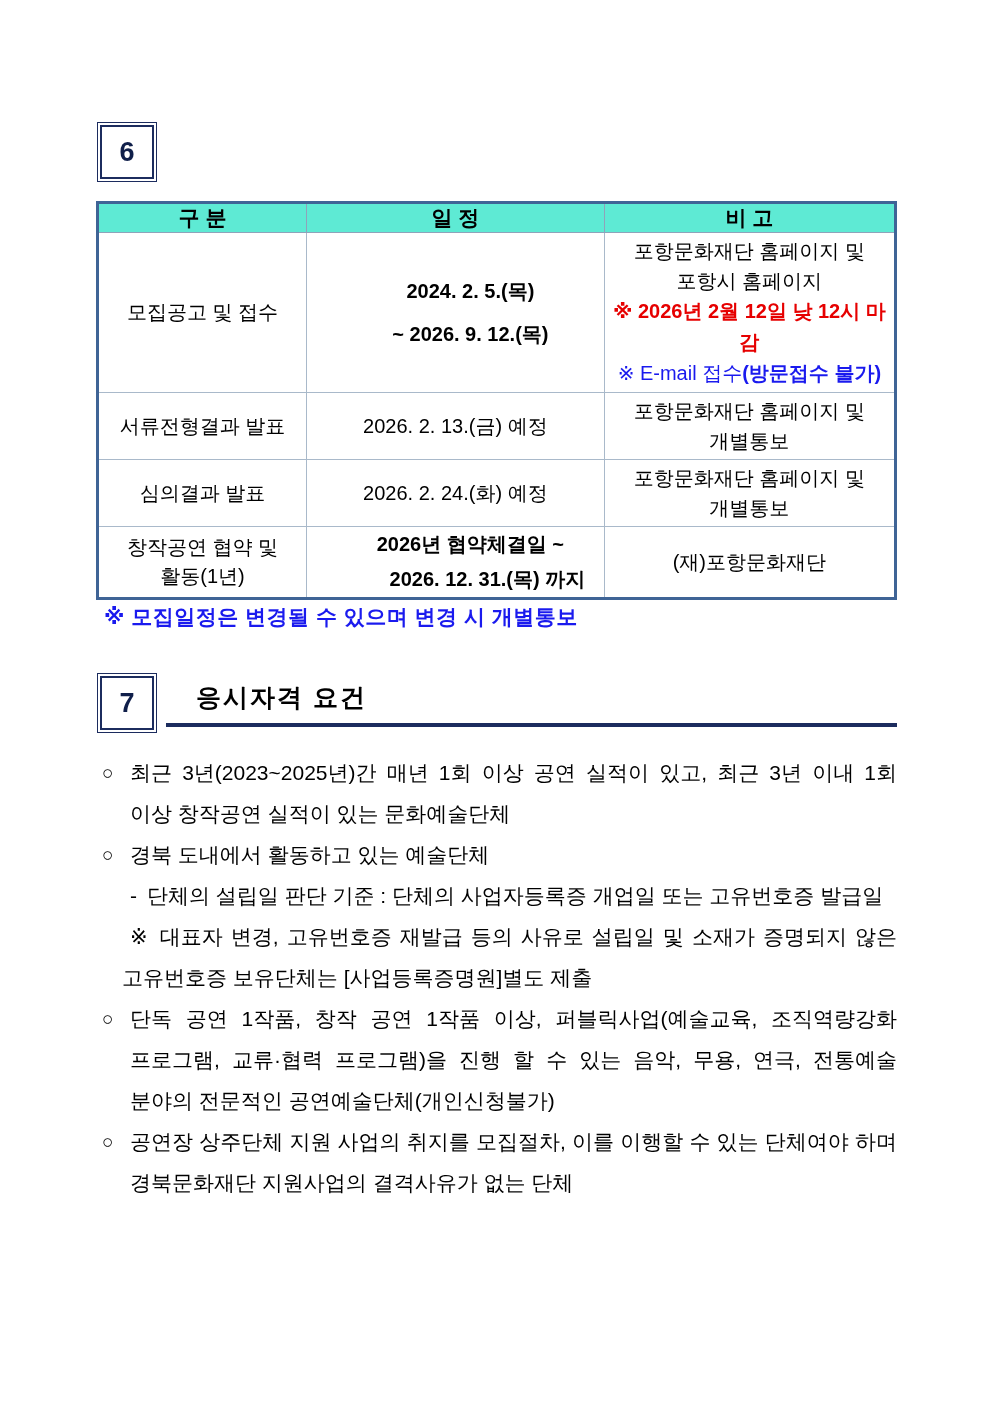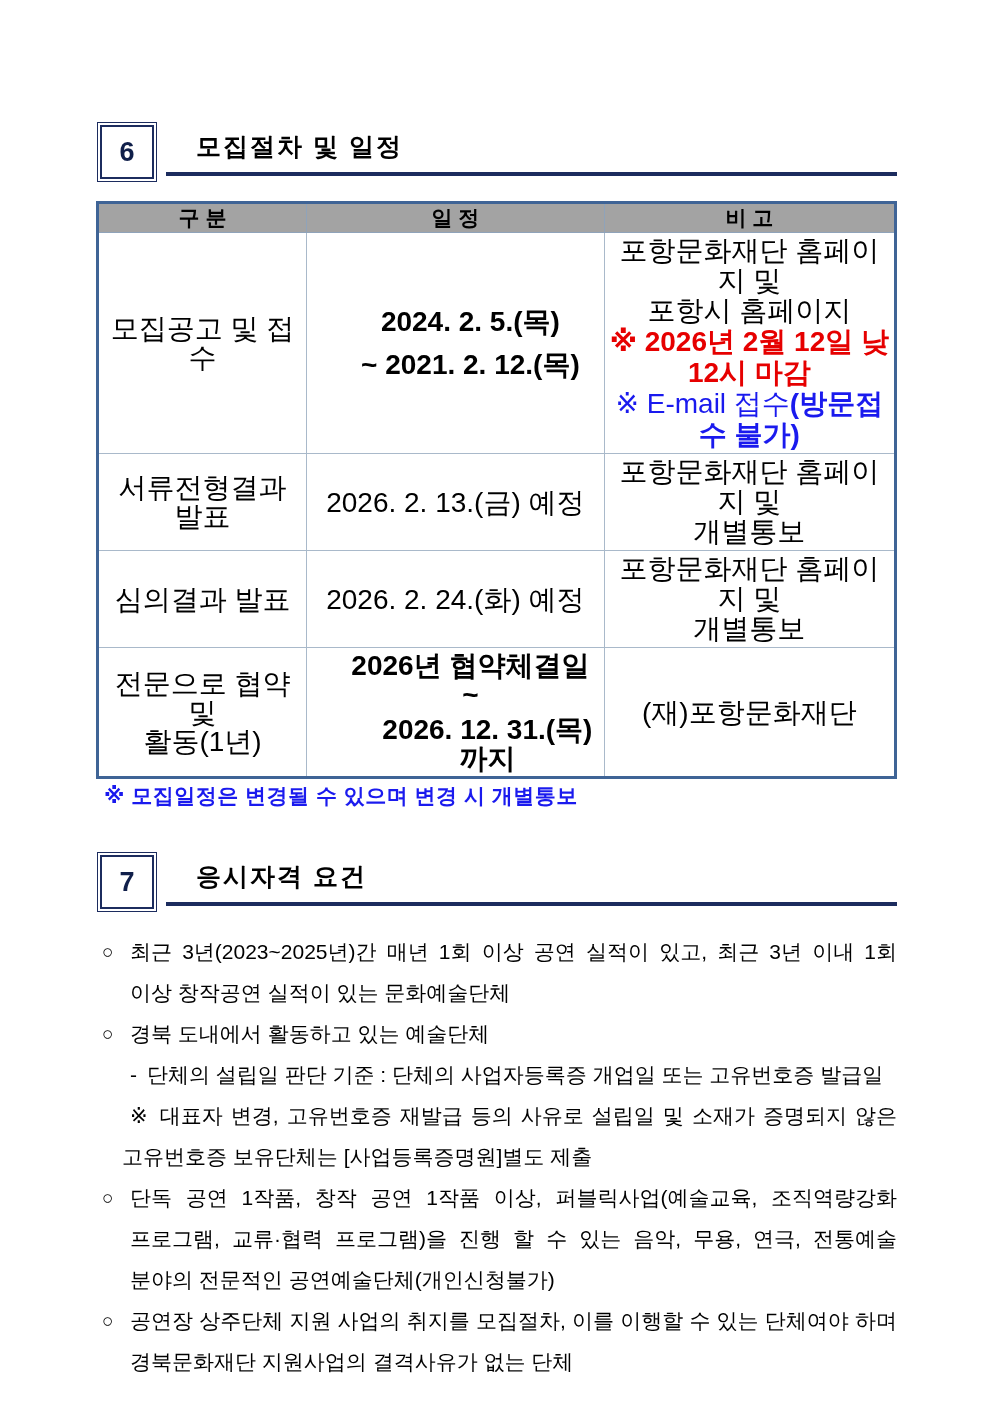--- a/index.html
+++ b/index.html
@@ -47,29 +47,29 @@
   }
 
   
   table.sched {
     width: 100%;
     border-collapse: collapse;
     border: 3px solid #3f6496;
     table-layout: fixed;
   }
   table.sched th {
-    background: #a3a3a3;
+    background: #5eead4;
     border: 1px solid #8fa3ba;
     font-size: 21px; font-weight: bold;
     height: 27px;
     text-align: center; vertical-align: middle;
   }
   table.sched td {
     border: 1px solid #a9b9ca;
-    font-size: 28px;
+    font-size: 20px;
     line-height: 29px;
     text-align: center; vertical-align: middle;
     padding: 3px 4px;
     background: #ffffff;
   }
   tr.r1 td { height: 126px; }
   tr.r2 td, tr.r4 td { height: 62px; }
   tr.r3 td { height: 36px; }
   tr.r5 td { height: 70px; }
   td.left { text-align: left; }
@@ -105,45 +105,41 @@
 </head>
 <body>
 
 <div class="page">
   <div class="content">
 
     <div class="sec-header">
       <div class="num-box">
         <span>6</span>
       </div>
-      <div class="title-wrap">
-        <div class="sec-title">모집절차 및 일정</div>
-        <div class="underline"></div>
-      </div>
     </div>
 
     <table class="sched">
       <colgroup>
         <col style="width:26.2%">
           <col style="width:37.3%">
           <col style="width:36.5%">
       </colgroup>
       <thead>
         <tr>
           <th>구 분</th>
           <th>일 정</th>
           <th>비 고</th>
         </tr>
       </thead>
       <tbody>
         <tr class="r1">
           <td>모집공고 및 접수</td>
           <td class="left bold">
             <div class="sched-line1">2024. 2. 5.(목)</div>
-            <div class="sched-line2">~ 2021. 2. 12.(목)</div>
+            <div class="sched-line2">~ 2026. 9. 12.(목)</div>
           </td>
           <td>
             <div class="remark-line">포항문화재단 홈페이지 및</div>
             <div class="remark-line">포항시 홈페이지</div>
             <div class="red-text">※ 2026년 2월 12일 낮 12시 마감</div>
             <div class="blue-text"><span>※ E-mail 접수</span><span class="bold">(방문접수 불가)</span></div>
           </td>
         </tr>
         <tr class="r2">
           <td>서류전형결과 발표</td>
@@ -156,21 +152,21 @@
         <tr class="r4">
           <td>심의결과 발표</td>
           <td>2026. 2. 24.(화) 예정</td>
           <td>
             <div class="remark-line">포항문화재단 홈페이지 및</div>
             <div class="remark-line">개별통보</div>
           </td>
         </tr>
         <tr class="r5">
           <td>
-            <div>전문으로 협약 및</div>
+            <div>창작공연 협약 및</div>
             <div>활동(1년)</div>
           </td>
           <td class="left bold">
             <div class="sched-line1">2026년 협약체결일 ~</div>
             <div class="sched-line2b">2026. 12. 31.(목) 까지</div>
           </td>
           <td>(재)포항문화재단</td>
         </tr>
       </tbody>
     </table>

